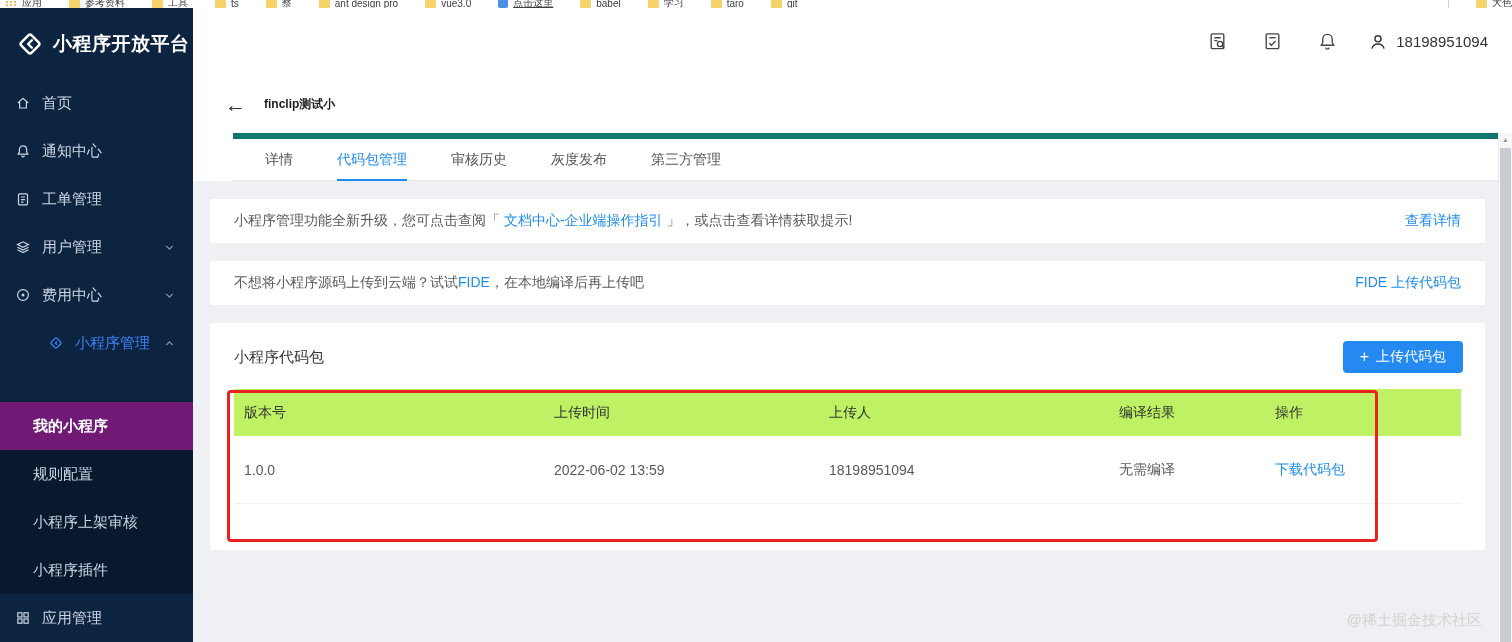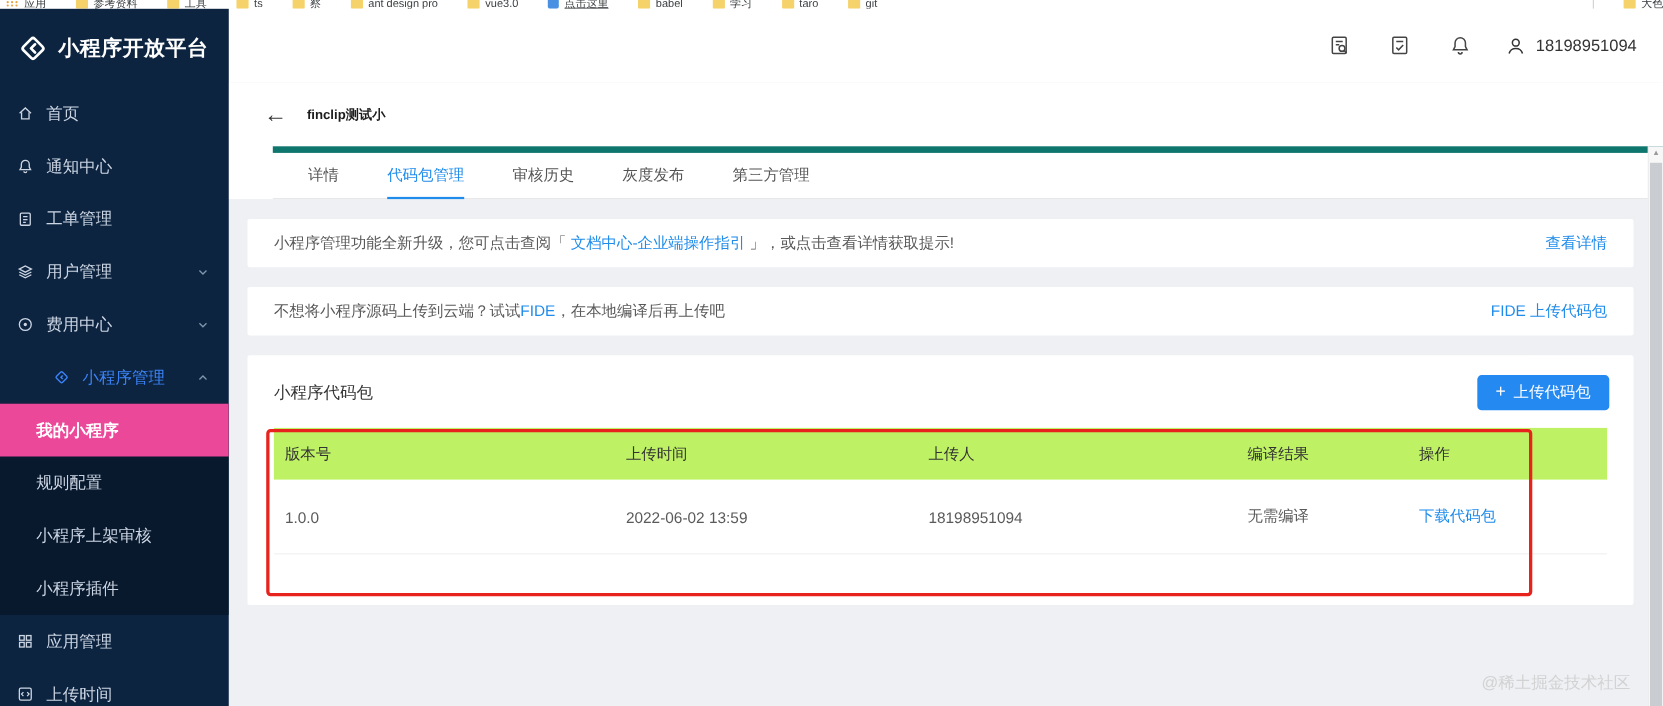--- a/index.html
+++ b/index.html
@@ -15,32 +15,32 @@
   .shield { width:10px; height:10px; background:#4a90e2; border-radius:2px; display:inline-block; }
   .dotgrid { display:inline-grid; grid-template-columns:repeat(3,3px); gap:1px; }
   .dotgrid i { width:2px; height:2px; border-radius:50%; background:#e8a33d; }
   .bm-underline { text-decoration:underline; }
   .bm-divider { width:1px; height:10px; background:#d0d0d0; }
 
   
   .app { display:flex; height:634px; }
 
   
-  .sidebar { width:208px; flex-shrink:0; background:#0c2440; color:#ccd5e3; overflow:hidden; }
+  .sidebar { width:193px; flex-shrink:0; background:#0c2440; color:#ccd5e3; overflow:hidden; }
   .logo { height:71px; display:flex; align-items:center; gap:9px; padding-left:16px; color:#fff; }
   .logo-text { font-size:19px; font-weight:bold; letter-spacing:.5px; white-space:nowrap; }
   .nav-item { height:48px; display:flex; align-items:center; gap:11px;
     padding:0 18px 0 15px; font-size:15px; cursor:pointer; white-space:nowrap; }
   .nav-item svg { flex-shrink:0; }
   .nav-item .chev { margin-left:auto; color:#8096ad; }
   .nav-item.parent-active { color:#3b82f6; font-weight:normal;padding-left:48px; }
   .submenu { background:#08192e; }
   .sub-item { height:48px; display:flex; align-items:center; padding-left:33px;
     font-size:15px; cursor:pointer; white-space:nowrap; }
-  .sub-item.active { background:#ec4899; color:#fff; font-weight:bold; }
+  .sub-item.active { background:#701a75; color:#fff; font-weight:bold;margin-top:35px; }
 
   
   .main { flex:1; position:relative; height:634px; overflow:hidden; }
   .topbar { height:67px; background:#fff; display:flex; align-items:center;
     justify-content:flex-end; padding-right:24px; color:#333; }
   .topbar .tb-icon { margin-left:34px; color:#444; cursor:pointer; display:flex; }
   .user-chip { display:flex; align-items:center; gap:8px; margin-left:30px; font-size:15px; color:#333; }
 
   .content { position:absolute; top:67px; left:0; right:0; bottom:0; background:#eef0f4; }
 

